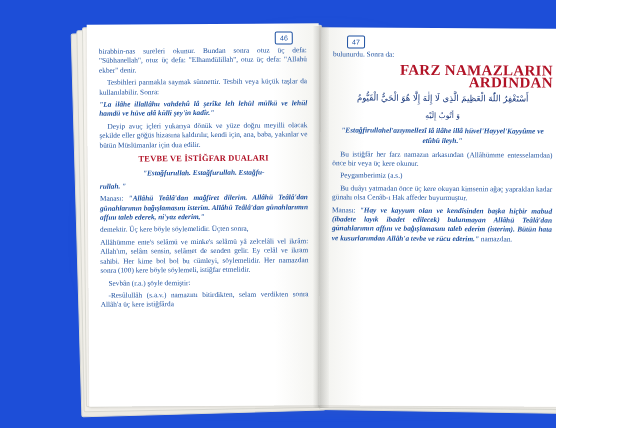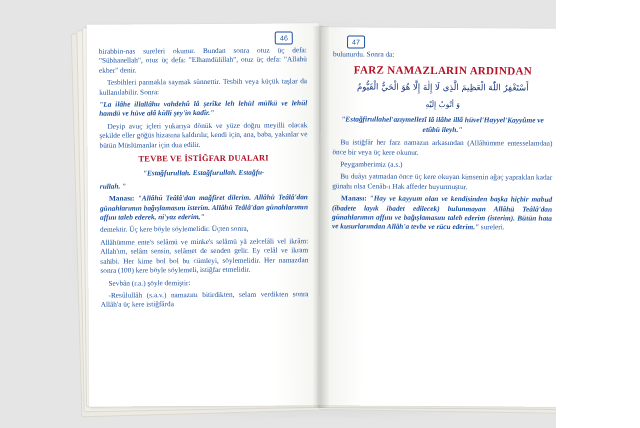--- a/index.html
+++ b/index.html
@@ -4,21 +4,21 @@
 <style>
   html, body {
     margin: 0;
     padding: 0;
     background: #ffffff;
   }
   #stage {
     position: relative;
     width: 556px;
     height: 428px;
-    background: #e5e5e5;
+    background: #1d4ed8;
     overflow: hidden;
     font-family: "Liberation Serif", serif;
   }
 
   
   .book-shadow {
     position: absolute;
     left: 70px;
     top: 18px;
     width: 500px;
@@ -90,21 +90,21 @@
   .pg-num.right { left: 14px; }
 
   p.t {
     margin: 0 0 3px 0;
     font-size: 7.3px;
     line-height: 9.4px;
     text-align: justify;
     color: #1c4f9e;
   }
   p.t.indent { text-indent: 8px; }
-  .b { font-weight: bold; margin-left: 9px; }
+  .b { font-weight: normal; }
   .bi { font-weight: bold; font-style: italic; }
 
   .hl {
     display: block;
     text-align: center;
     font-weight: bold;
     font-size: 8.4px;
     line-height: 10px;
     color: #b11226;
     margin: 5px 0 4px 0;
@@ -143,24 +143,24 @@
     color: #1c4f9e;
     margin: 1px 0 3px 0;
   }
 
   
   .head-box {
     margin: 6px 0 2px 0;
   }
   .head-box .l {
     display: block;
-    text-align: center;
+    text-align: right;
     color: #b11226;
     font-weight: bold;
-    font-size: 11px;
+    font-size: 15px;
     line-height: 11.5px;
     letter-spacing: 0.3px;
     font-family: Liberation Serif, serif;
   }
 </style>
 </head>
 <body>
 
 <div id="stage">
 
@@ -220,19 +220,19 @@
 
       <span class="centered-bi">"Estağfirullahel'azıymellezî lâ ilâhe illâ hüvel'Hayyel'Kayyûme ve etûbü ileyh."</span>
 
       <p class="t indent">Bu istiğfâr her farz namazın arkasından (Allâhümme entesselamdan) önce bir veya üç kere okunur.</p>
       <p class="t indent">Peygamberimiz (a.s.)</p>
       <p class="t indent">Bu duâyı yatmadan önce üç kere okuyan kimsenin ağaç yapraklan kadar günahı olsa Cenâb-ı Hak affeder buyurmuştur.</p>
 
       <p class="t">
         <span class="b">Manası:</span>
         <span class="bi">"Hay ve kayyum olan ve kendisinden başka hiçbir mabud (ibadete layık ibadet edilecek) bulunmayan Allâhü Teâlâ'dan günahlarımın affını ve bağışlamasını taleb ederim (isterim). Bütün hata ve kusurlarımdan Allâh'a tevbe ve rücu ederim."</span>
-        <span>sureleri.</span>
+        <span>namazdan.</span>
       </p>
     </div>
   </div>
 
   <div class="gutter"></div>
 </div>
 
 </body></html>

